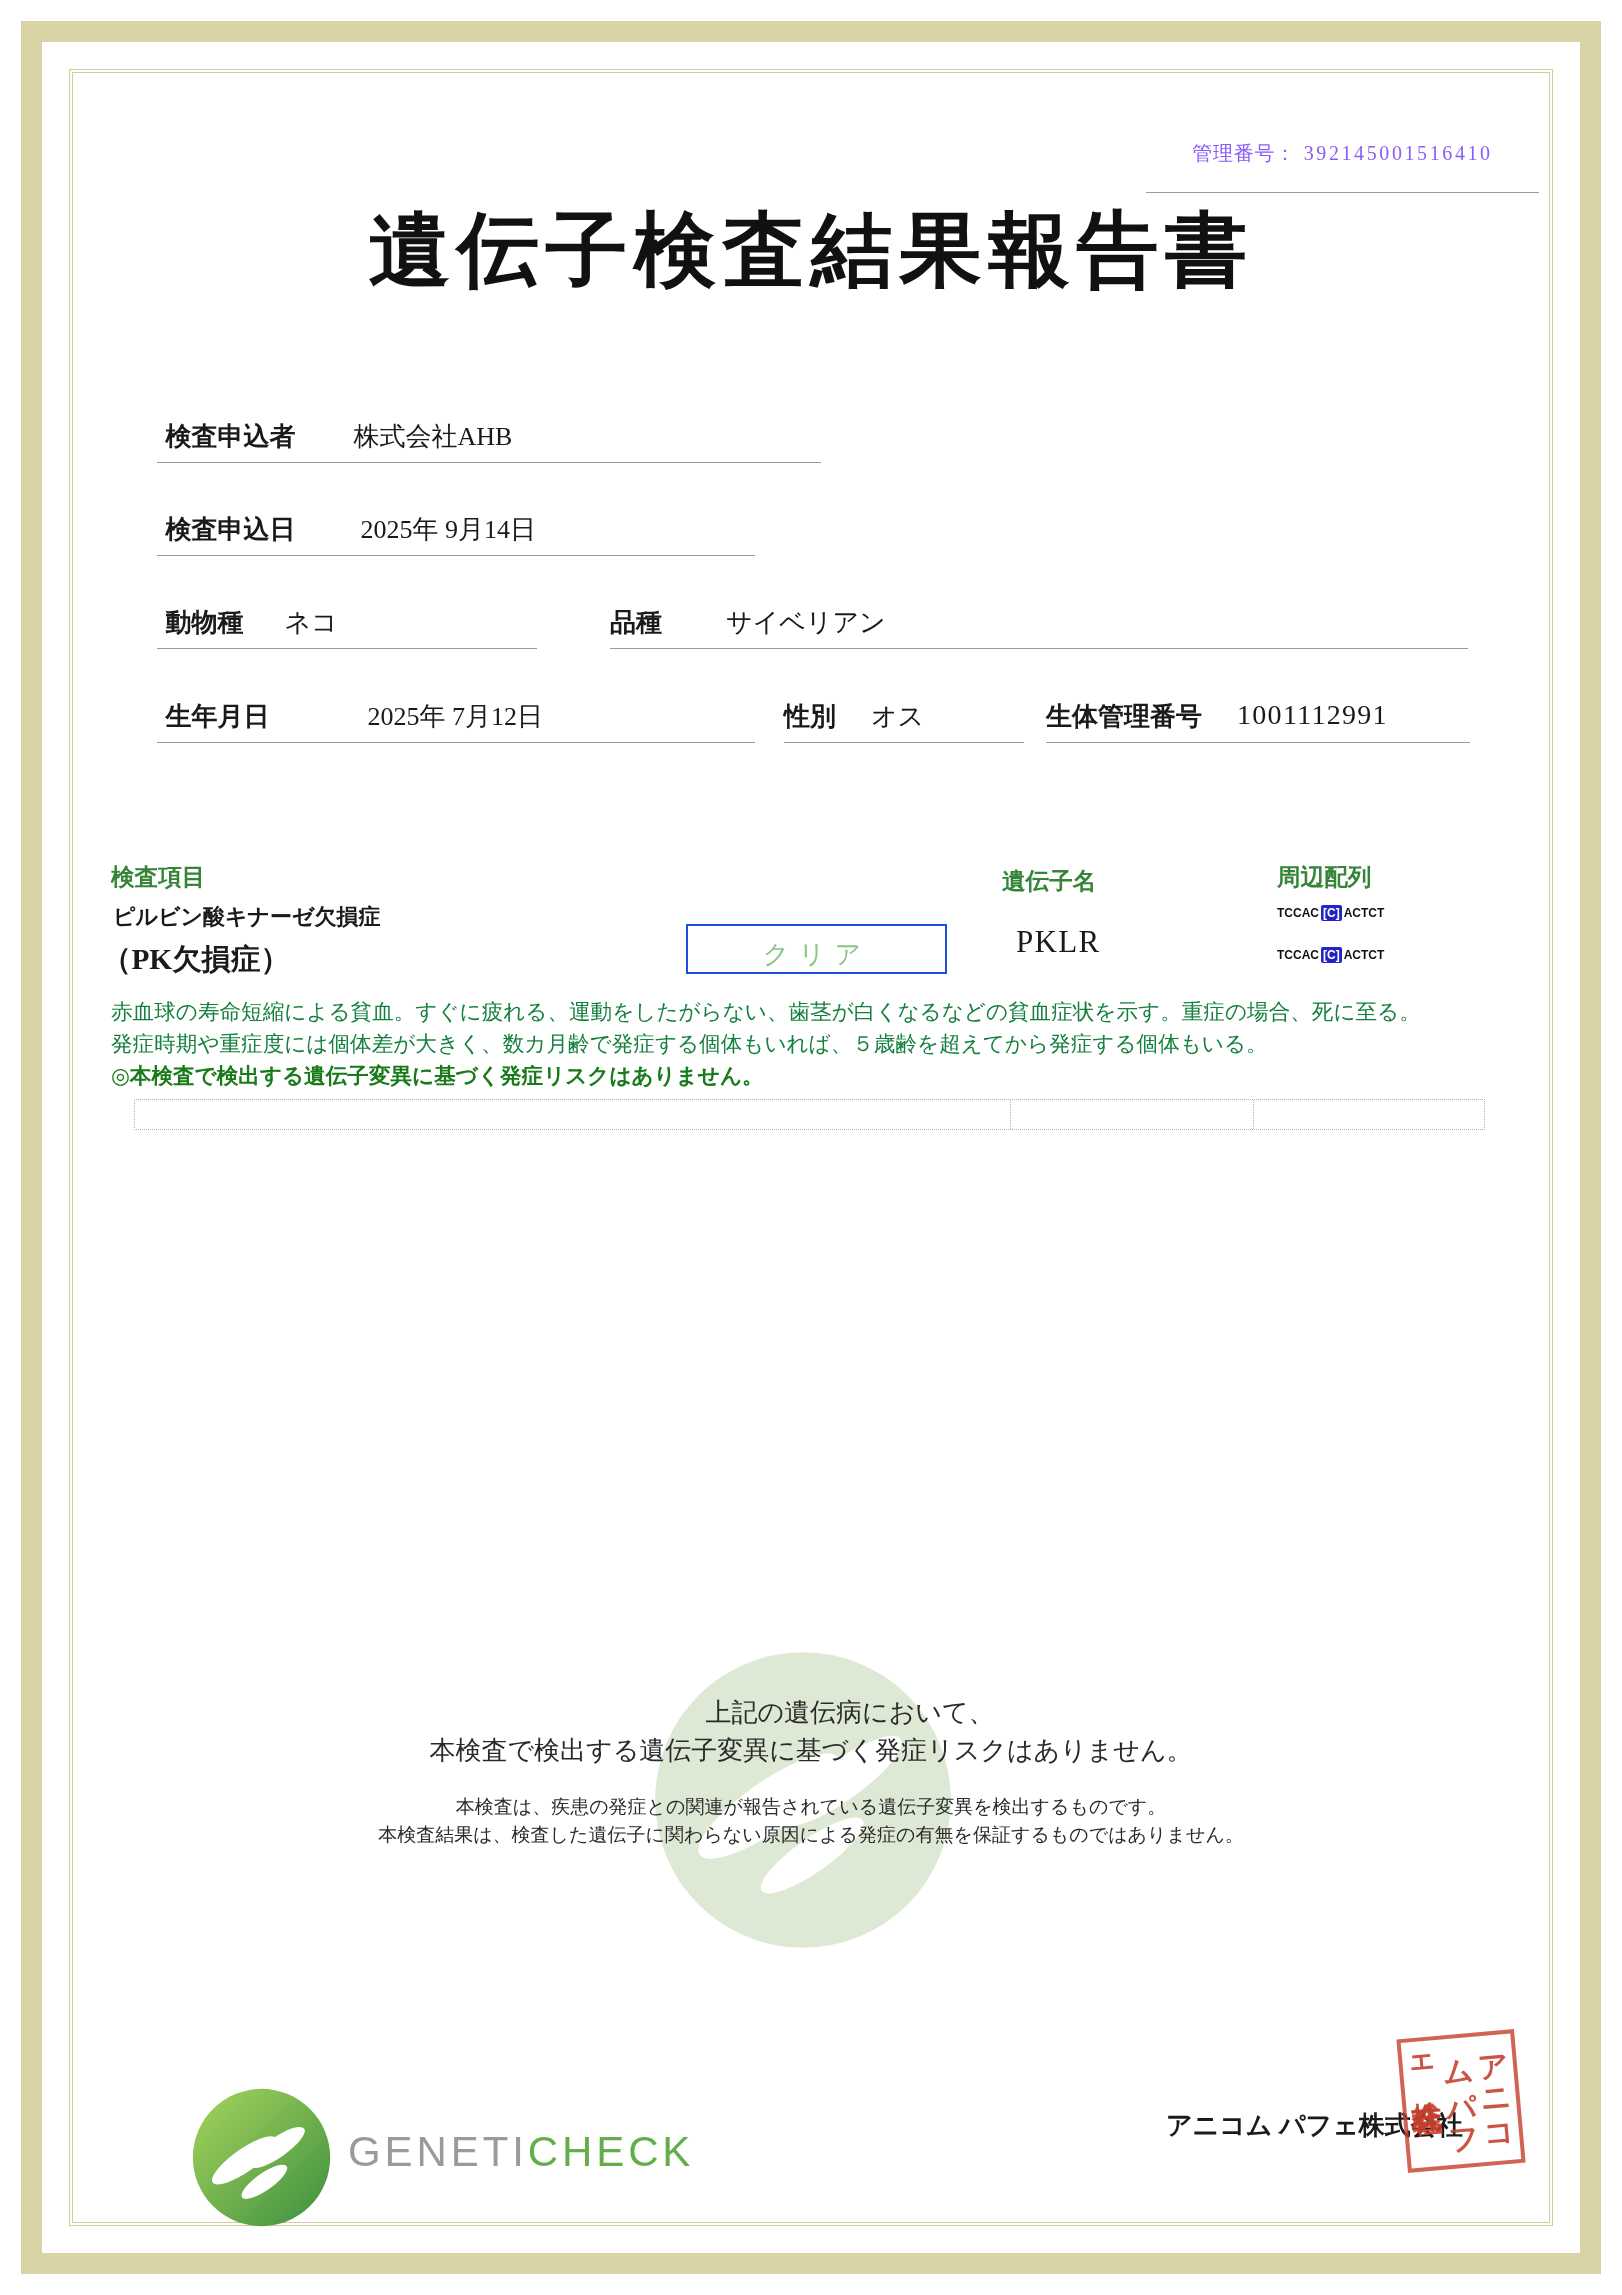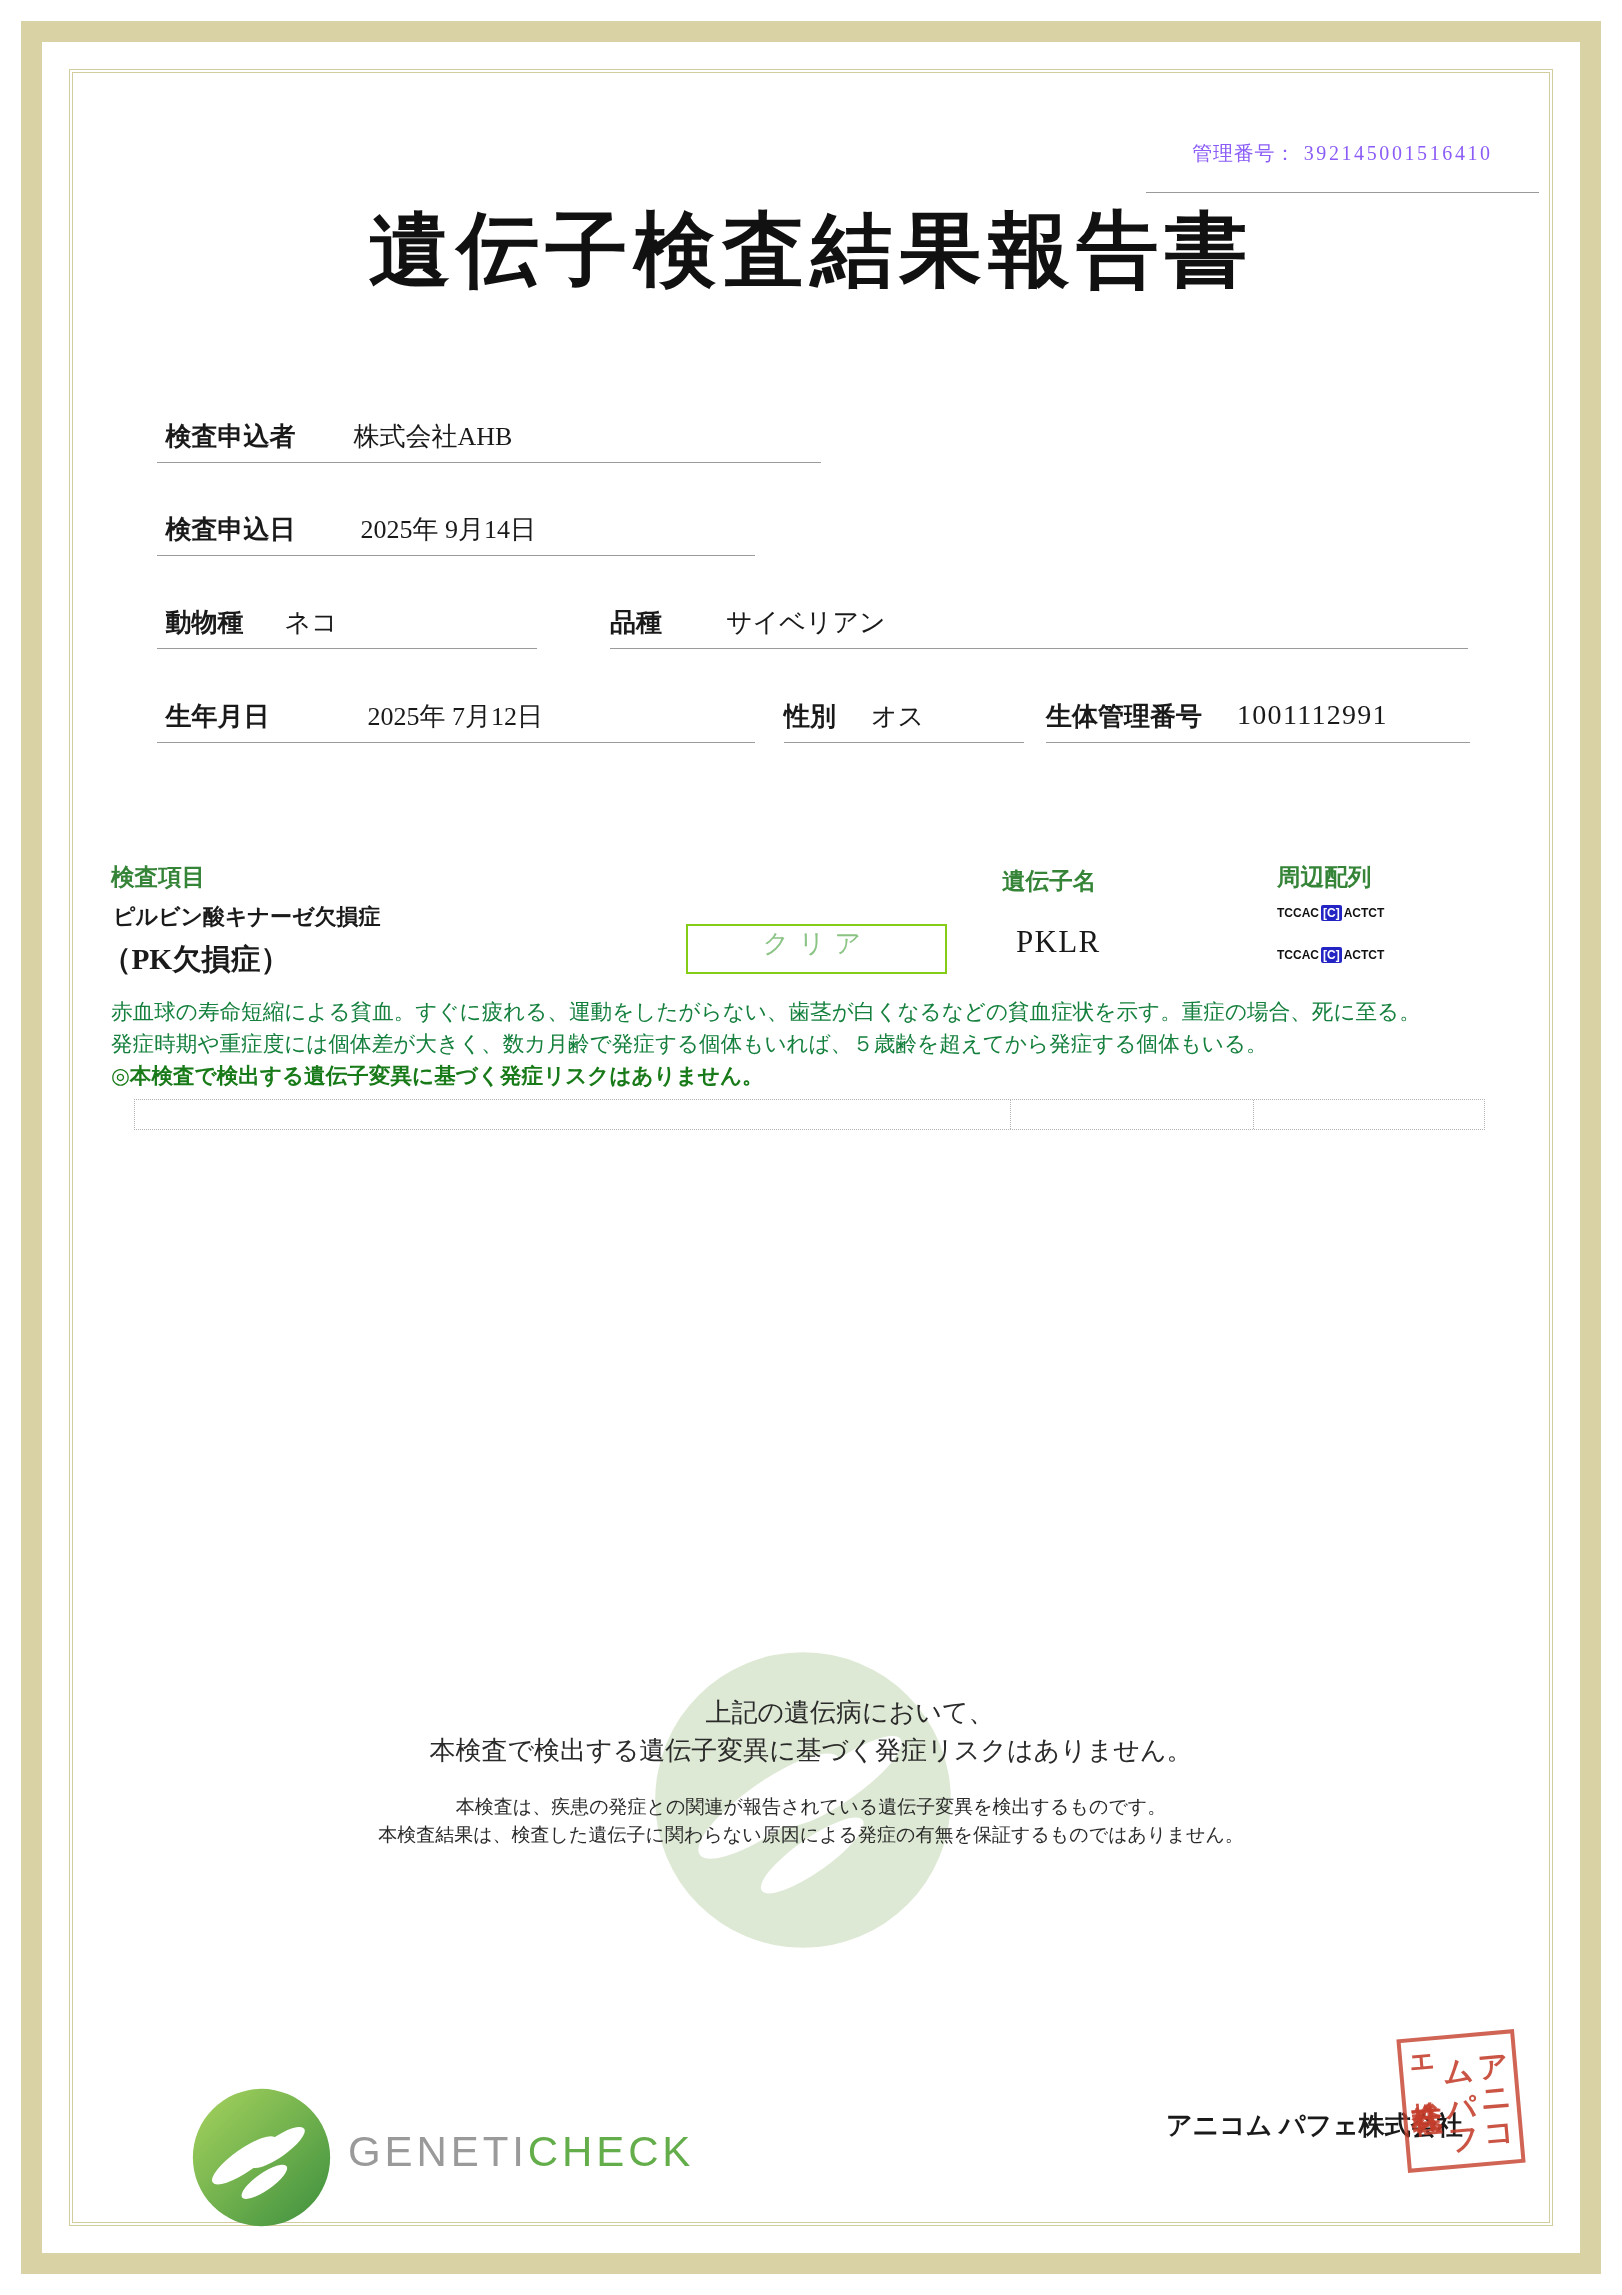--- a/index.html
+++ b/index.html
@@ -50,21 +50,21 @@
   .sec-hdr{position:absolute;font-size:23.6px;font-weight:700;color:#358438;white-space:nowrap;}
   .hdr-item{top:861px;left:111px;}
   .hdr-gene{top:865px;left:1002px;}
   .hdr-seq{top:861px;left:1277px;}
 
   .disease1{position:absolute;top:902px;left:113px;font-size:22px;font-weight:600;white-space:nowrap;}
   .disease2{position:absolute;top:940px;left:102px;font-size:29.4px;font-weight:600;white-space:nowrap;}
 
   .result-box{
     position:absolute;top:924px;left:686px;width:257px;height:46px;
-    border:2px solid #84cc16;display:flex;align-items:flex-start;justify-content:center;
+    border:2px solid #1d4ed8;display:flex;align-items:flex-end;justify-content:center;
     background:#fff;
   }
   .result-text{font-size:26px;letter-spacing:9.2px;color:#8cc486;
     font-family:"Liberation Sans","DejaVu Sans",sans-serif;}
 
   .gene-name{position:absolute;top:924px;left:1016px;font-size:31px;letter-spacing:1.3px;}
 
   .seq-line{
     position:absolute;left:1277px;white-space:nowrap;
     font-family:Liberation Sans, sans-serif;

